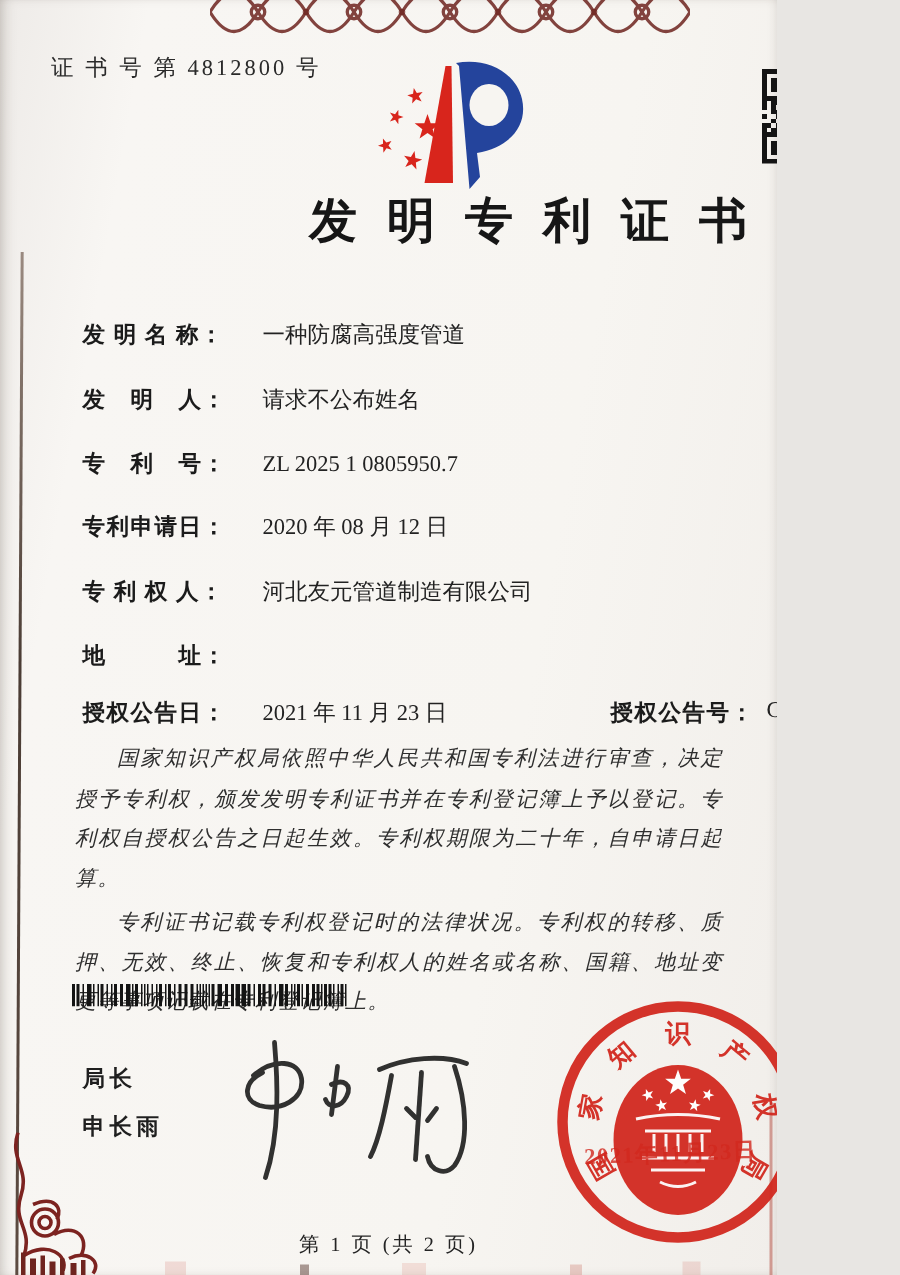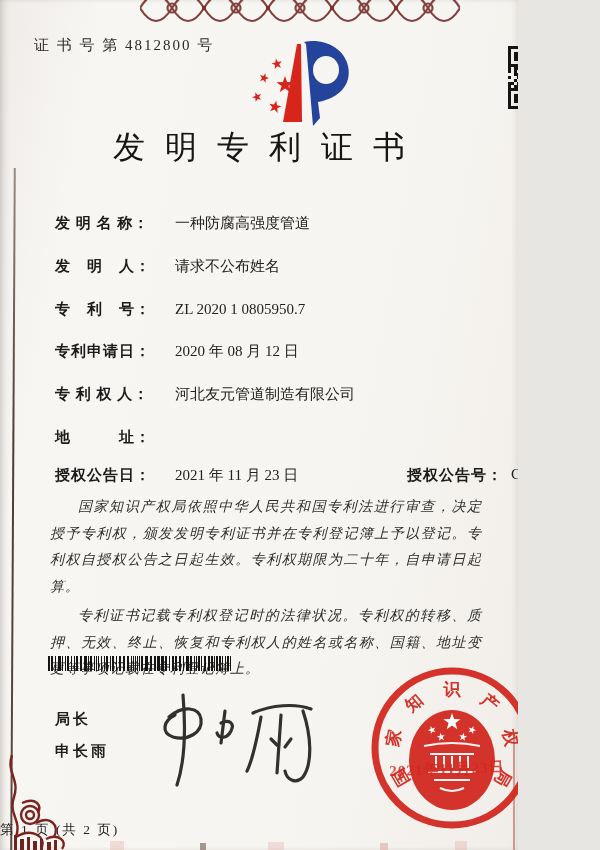--- a/index.html
+++ b/index.html
@@ -6,21 +6,21 @@
   .page{
     position:relative;width:518px;height:850px;overflow:hidden;
     background:linear-gradient(100deg,#eeebe8 0%,#f8f6f3 15%,#f7f5f1 65%,#f1eeea 100%);
     font-family:"Liberation Serif","DejaVu Serif",serif;
     color:#1f1f1f;
     box-shadow:inset 6px 0 10px -6px rgba(60,45,35,.35), inset -4px 0 8px -5px rgba(60,45,35,.2);
   }
   .abs{position:absolute;}
   
   .cert-number{left:34px;top:36px;font-size:15px;letter-spacing:2px;color:#2a2a2a;}
-  .doc-title{left:0;right:0;top:126px;text-align:center;font-size:32px;font-weight:400;
+  .doc-title{left:0;right:0;top:126px;text-align:right;font-size:32px;font-weight:700;
              letter-spacing:20px;padding-left:20px;color:#161616;}
   
   .field-row{position:absolute;left:55px;display:flex;align-items:baseline;font-size:15px;white-space:nowrap;}
   .f-label{font-weight:bold;letter-spacing:1px;color:#1b1b1b;min-width:112px;}
   .f-value{margin-left:8px;color:#222;}
   .second-field{position:absolute;left:310px;top:0;display:flex;align-items:flex-start;margin-left:42px;}
   
   .body-text{left:38px;right:36px;top:494px;font-size:14px;line-height:26.5px;color:#2e2e2e;
              text-align:justify;font-style:italic;letter-spacing:1px;margin-left:12px;}
   .body-text p{margin:0;text-indent:2em;}
@@ -28,21 +28,21 @@
   
   .director-title{left:55px;top:710px;font-size:15px;font-weight:600;letter-spacing:3px;}
   .director-name{left:55px;top:742px;font-size:15px;font-weight:600;letter-spacing:3px;}
   .signature{left:125px;top:683px;}
   
   .seal{left:352px;top:648px;opacity:.94;}
   .seal-char{font-size:17px;font-weight:bold;fill:#d2281e;font-family:"Liberation Serif","DejaVu Serif",serif;}
   .seal-date{left:372px;top:760px;width:150px;text-align:center;font-size:15px;font-weight:bold;
              color:#d2281e;opacity:.8;transform:rotate(-2deg);letter-spacing:1px;white-space:nowrap;}
   
-  .page-footer{left:0;right:0;top:821px;font-size:13.5px;letter-spacing:2px;color:#242424;}
+  .page-footer{left:0;right:0;top:821px;text-align:center;font-size:13.5px;letter-spacing:2px;color:#242424;}
   
   .edge-line-left{left:12px;top:168px;bottom:0;width:2px;
                   background:linear-gradient(#9a8a80,#4a3c34 40%,#5d4c42);transform:rotate(.3deg);}
   .edge-line-right{right:3px;top:735px;height:115px;width:2px;background:#b8584d;opacity:.55;}
   .qr{left:508px;top:46px;}
   .barcode{left:48px;top:656px;}
 </style>
 </head>
 <body>
 
@@ -334,21 +334,21 @@
   <div class="field-row" style="top:214px">
     <span class="f-label">发 明 名 称：</span>
     <span class="f-value">一种防腐高强度管道</span>
   </div>
   <div class="field-row" style="top:257px">
     <span class="f-label">发　明　人：</span>
     <span class="f-value">请求不公布姓名</span>
   </div>
   <div class="field-row" style="top:300px">
     <span class="f-label">专　利　号：</span>
-    <span class="f-value">ZL 2020 1 0805950.7</span>
+    <span class="f-value">ZL 2025 1 0805950.7</span>
   </div>
   <div class="field-row" style="top:342px">
     <span class="f-label">专利申请日：</span>
     <span class="f-value">2020 年 08 月 12 日</span>
   </div>
   <div class="field-row" style="top:385px">
     <span class="f-label">专 利 权 人：</span>
     <span class="f-value">河北友元管道制造有限公司</span>
   </div>
   <div class="field-row" style="top:428px">

